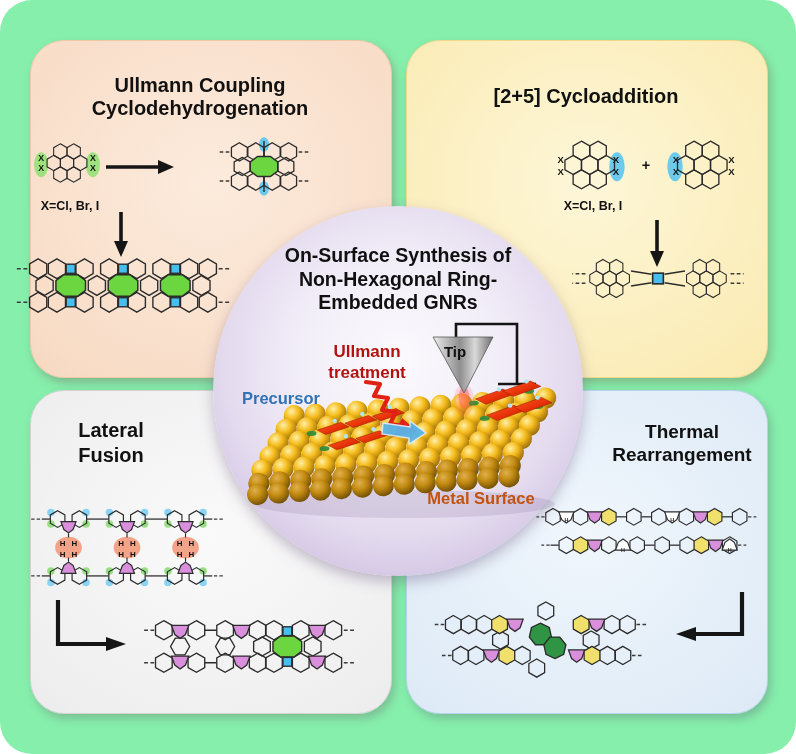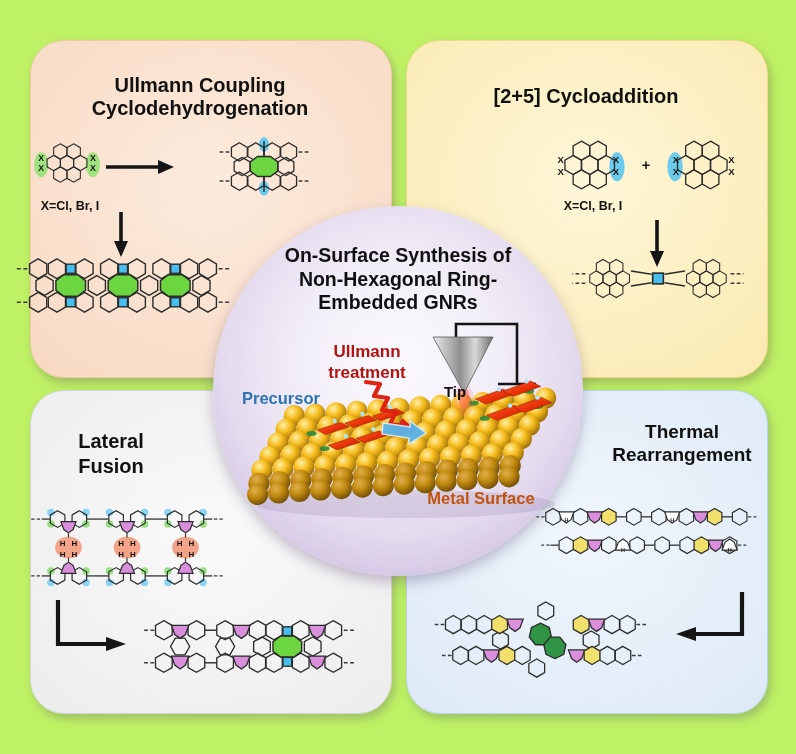--- a/index.html
+++ b/index.html
@@ -1,16 +1,16 @@
 <!DOCTYPE html>
 <html><head>
 <meta charset="utf-8">
 <style>
   html,body{margin:0;padding:0;background:#ffffff;font-family:"Liberation Sans",sans-serif;}
-  #stage{position:relative;width:796px;height:754px;background:#bef264;overflow:hidden;}
+  #stage{position:relative;width:796px;height:754px;background:#86efac;overflow:hidden;border-radius:32px;}
   .panel{position:absolute;border-radius:34px;z-index:1;}
   #panel-ullmann{left:30px;top:40px;width:360px;height:336px;
     background:radial-gradient(120% 120% at 50% 42%,#fcebdd 0%,#f8dcc6 55%,#f2c5a4 100%);
     border:1px solid #eec9a7;box-shadow:3px 5px 8px rgba(115,98,95,.38);}
   #panel-cycloaddition{left:406px;top:40px;width:360px;height:336px;
     background:radial-gradient(120% 120% at 50% 42%,#fdf6d8 0%,#fbecb6 55%,#f5de95 100%);
     border:1px solid #efd98e;box-shadow:3px 5px 8px rgba(115,105,85,.38);}
   #panel-lateral{left:30px;top:390px;width:360px;height:322px;
     background:radial-gradient(120% 120% at 50% 45%,#fafafa 0%,#eeeeef 55%,#dbdcde 100%);
     border:1px solid #d2d3d5;box-shadow:3px 5px 8px rgba(105,105,105,.35);}
@@ -110,21 +110,21 @@
 <div class="panel" id="panel-ullmann"></div>
 <div class="panel" id="panel-cycloaddition"></div>
 <div class="panel" id="panel-lateral"></div>
 <div class="panel" id="panel-skeletal"></div>
 
 <div class="title t20" style="left:40px;top:74px;width:320px;">
   <div>Ullmann Coupling</div>
   <div>Cyclodehydrogenation</div>
 </div>
 <div class="title t20" style="left:446px;top:85px;width:280px;">[2+5] Cycloaddition</div>
-<div class="title t20" style="left:36px;top:429px;width:150px;line-height:25px;">
+<div class="title t20" style="left:36px;top:418px;width:150px;line-height:25px;">
   <div>Lateral</div>
   <div>Fusion</div>
 </div>
 <div class="title" style="left:572px;top:420px;width:220px;font-size:19px;line-height:23px;">
   <div>Thermal</div>
   <div>Rearrangement</div>
 </div>
 
 <div class="lbl" style="left:20px;top:199px;width:100px;text-align:center;font-size:12.5px;color:#111;z-index:1;">X=Cl, Br, I</div>
 <div class="lbl" style="left:543px;top:199px;width:100px;text-align:center;font-size:12.5px;color:#111;z-index:1;">X=Cl, Br, I</div>
@@ -584,17 +584,17 @@
   <ellipse cx="224" cy="88" rx="10" ry="16" fill="#ff5a5a" opacity=".18"></ellipse>
   <ellipse cx="224" cy="86" rx="5.5" ry="11" fill="#ff5a5a" opacity=".5"></ellipse>
 
   <polygon points="193,25 253,25 224,81" fill="url(#tipg)" stroke="#555" stroke-width="0.8"></polygon>
 </svg>
 
 <div class="lbl" style="left:307px;top:341px;width:120px;text-align:center;font-size:17px;line-height:21px;color:#b21311;">
   <div>Ullmann</div>
   <div>treatment</div>
 </div>
-<div class="lbl" style="left:432px;top:343px;width:46px;text-align:center;font-size:15px;color:#101010;margin-top:40px;">Tip</div>
+<div class="lbl" style="left:432px;top:343px;width:46px;text-align:center;font-size:15px;color:#101010;">Tip</div>
 <div class="lbl" style="left:242px;top:389px;font-size:16.5px;color:#2e73b4;">Precursor</div>
 <div class="lbl" style="left:416px;top:489px;width:130px;text-align:center;font-size:16.5px;color:#c2520d;">Metal Surface</div>
 
 </div>
 
 </body></html>

